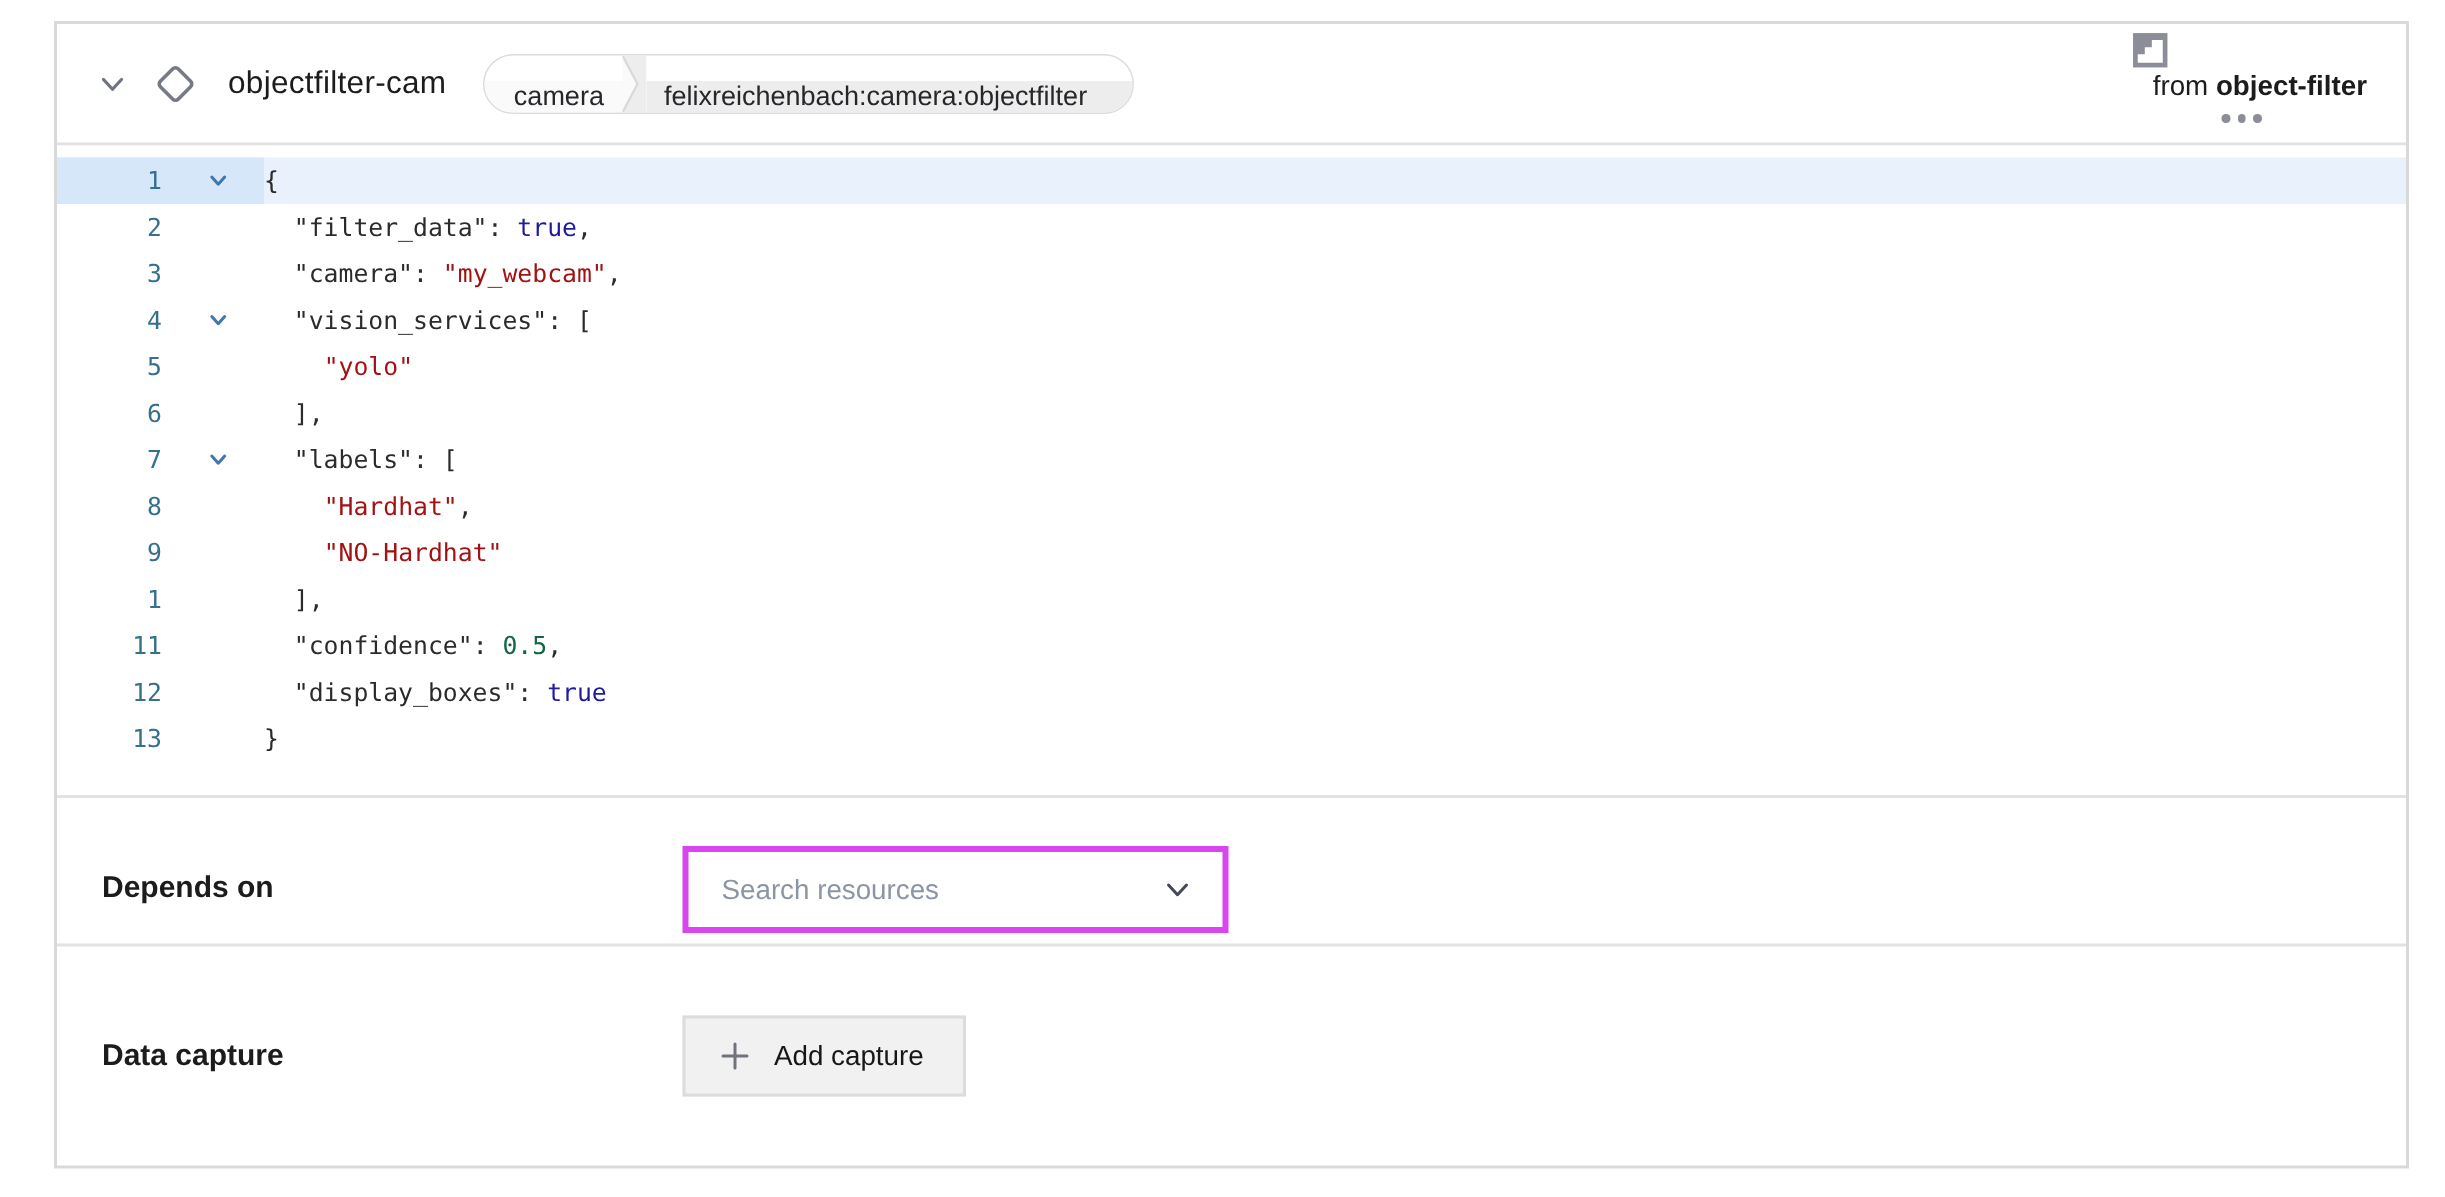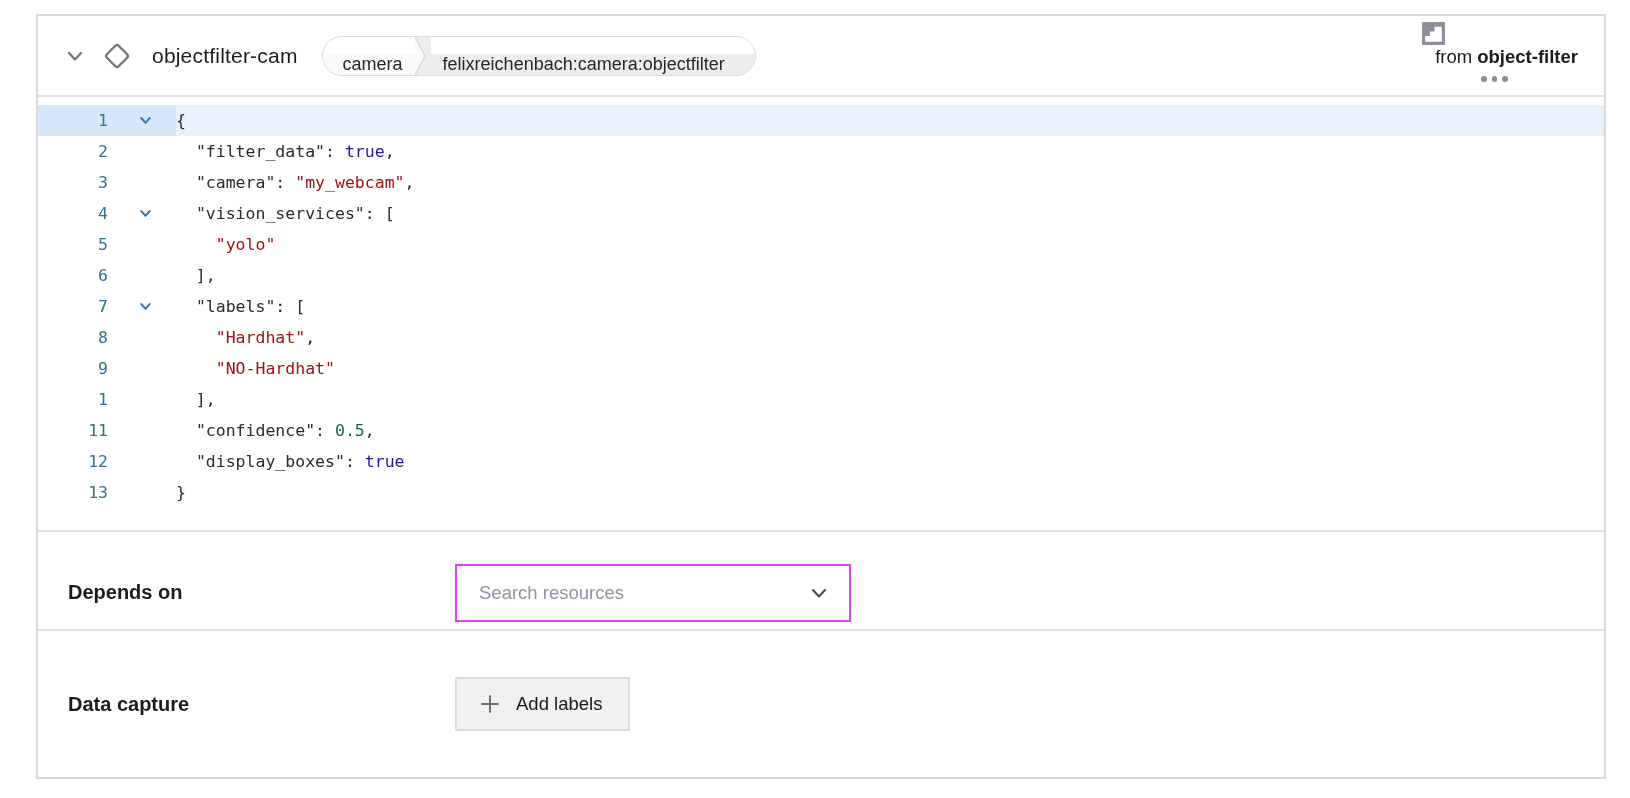--- a/index.html
+++ b/index.html
@@ -51,21 +51,21 @@
   .t-k,.t-p{color:#2b2b2b;}
   .t-s{color:var(--c-string);}
   .t-a{color:var(--c-atom);}
   .t-n{color:var(--c-number);margin-top:12px;}
   
   .section-row{border-top:2px solid #e2e2e2;display:flex;align-items:center;box-sizing:border-box;}
   .row-depends{flex:0 0 99px;padding-top:24px;}
   .row-capture{flex:1;}
   .row-label{margin-left:30px;width:387px;flex:0 0 auto;font-size:20px;font-weight:700;box-sizing:border-box;}
   .select-box{
-    width:396px;height:58px;box-sizing:border-box;border:2px solid #d946ef;background:#fff;
+    width:364px;height:58px;box-sizing:border-box;border:4px solid #d946ef;background:#fff;
     display:flex;align-items:center;padding:0 20px 0 22px;cursor:pointer;
     font-size:18.5px;color:#8c95a3;
   }
   .select-box .chev{margin-left:auto;display:flex;align-items:center;color:#424957;}
   .add-method-btn{
     height:54px;box-sizing:border-box;background:#f1f1f1;border:2px solid #dcdcdc;
     display:flex;align-items:center;gap:15px;padding:0 26px 0 22px;cursor:pointer;
     font-size:18.5px;color:#171717;white-space:nowrap;
   }
   .plus-icon{display:flex;align-items:center;color:#6f737e;}
@@ -154,17 +154,17 @@
   </div>
 
   <div class="section-row row-capture">
     <span class="row-label">Data capture</span>
     <button class="add-method-btn" style="font-family:inherit;">
       <span class="plus-icon">
         <svg width="22" height="22" viewBox="0 0 22 22">
           <path d="M11 3 V19 M3 11 H19" fill="none" stroke="currentColor" stroke-width="2" stroke-linecap="round"></path>
         </svg>
       </span>
-      <span>Add labels</span>
+      <span>Add capture</span>
     </button>
   </div>
 
 </div>
 
 </body></html>

